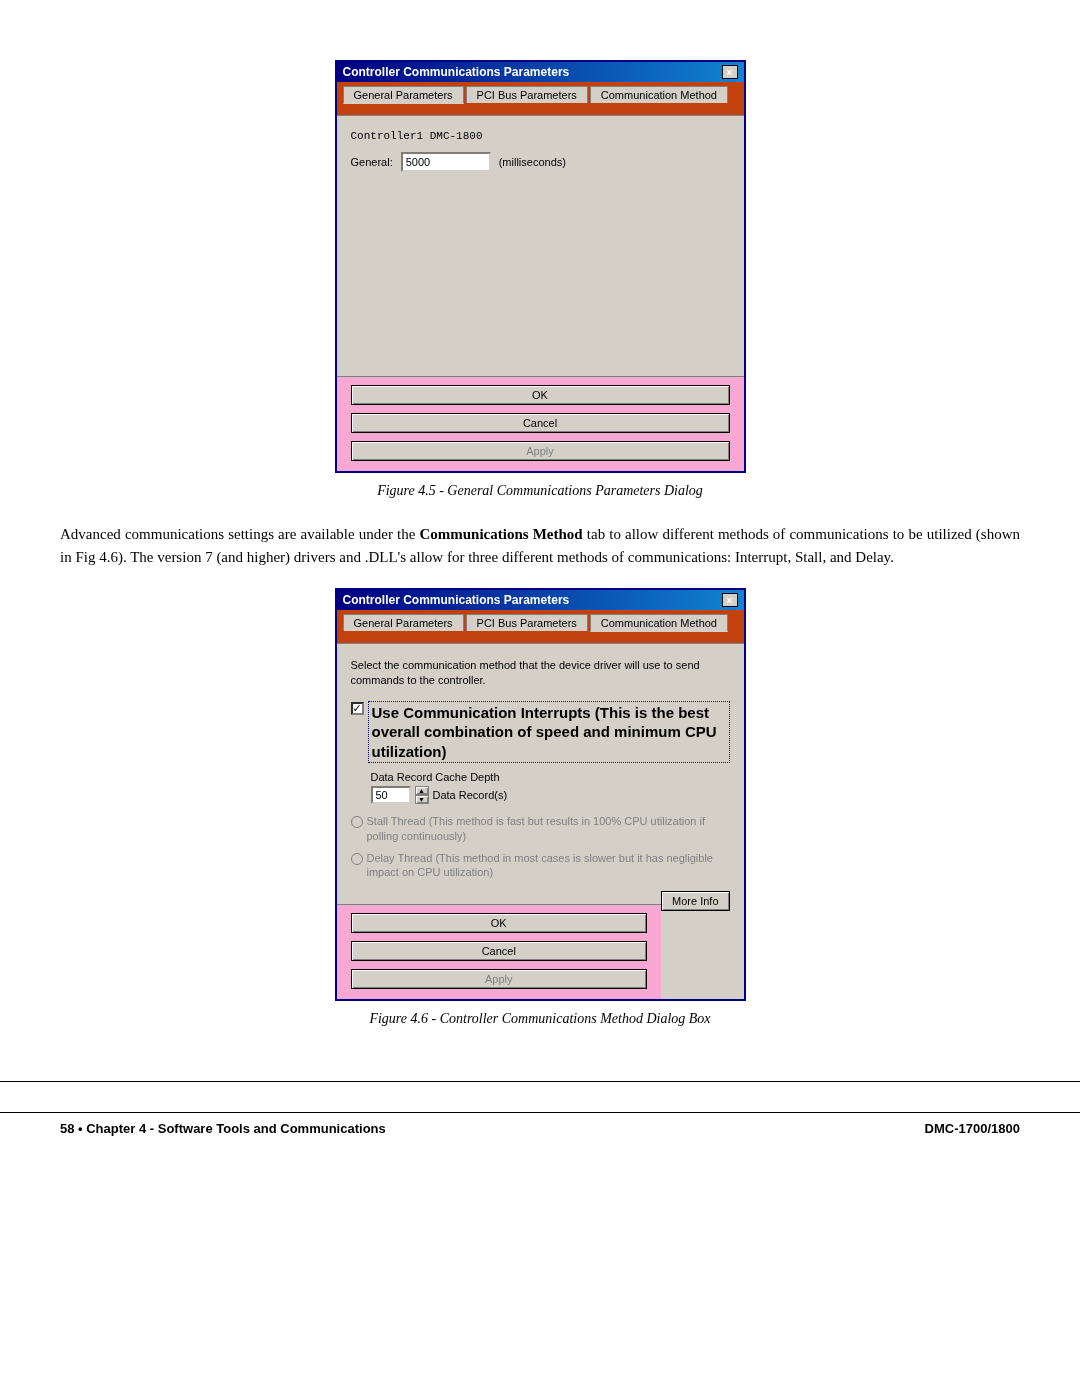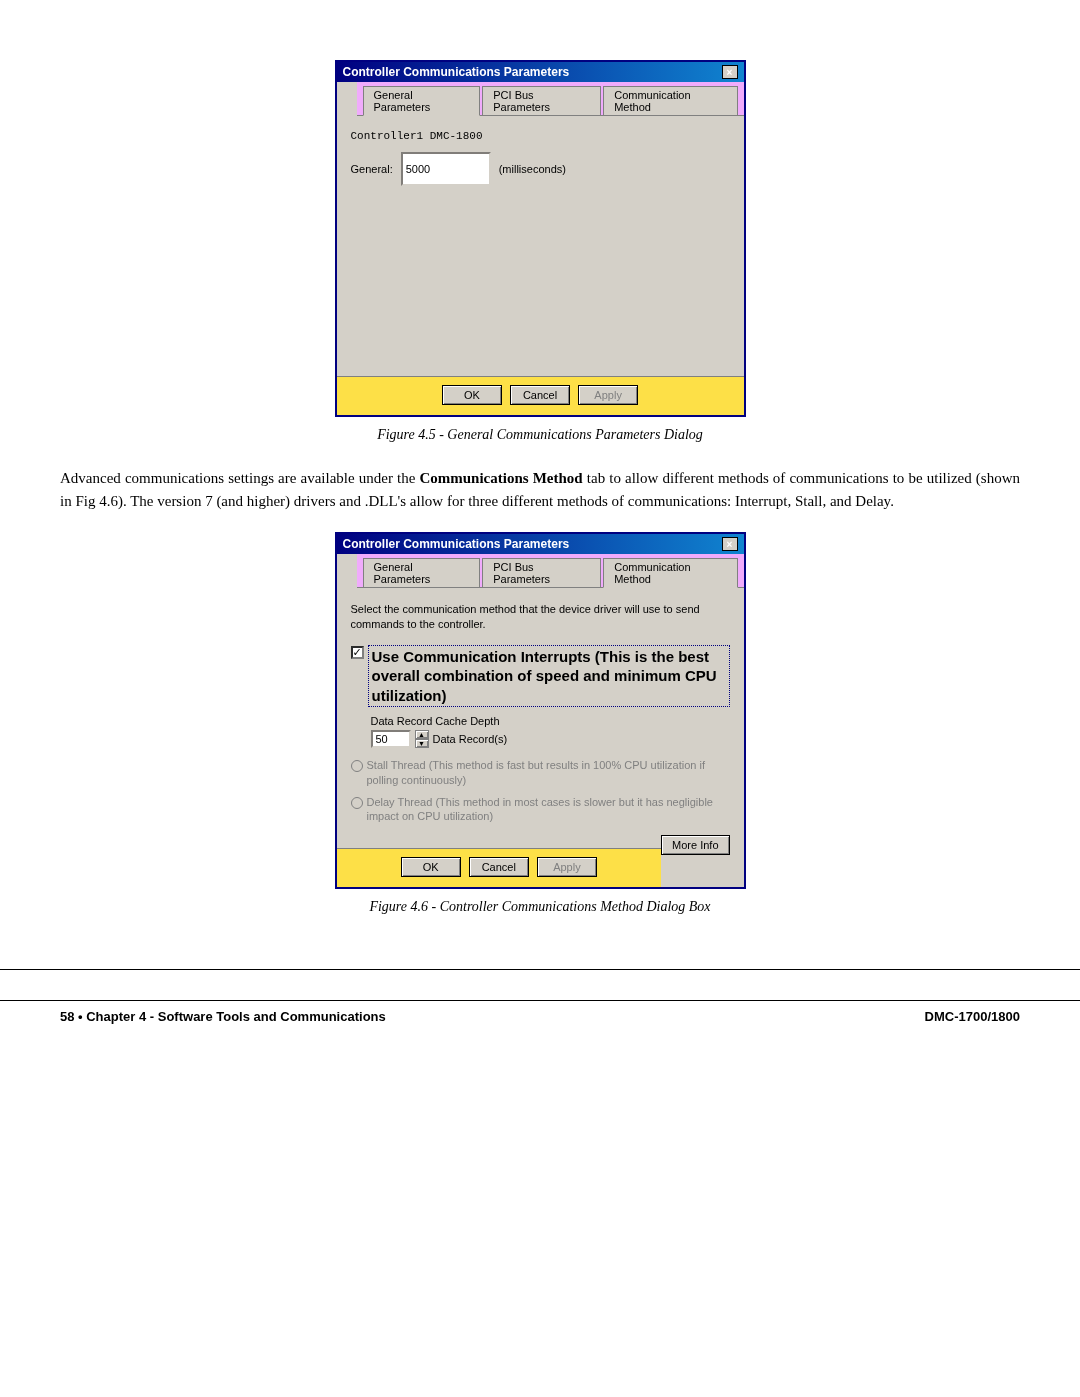--- a/index.html
+++ b/index.html
@@ -51,25 +51,24 @@
       display: flex;
       align-items: center;
       justify-content: center;
       cursor: pointer;
       font-family: Arial, sans-serif;
       font-weight: bold;
     }
 
     .dialog-tabs {
       display: flex;
-      padding: 4px 6px 0 6px;
-      background: #f0abfc;
+      padding: 4px 6px 12px 6px;
+      background: #c2410c;
       border-bottom: 1px solid #808080;
       gap: 2px;
-      margin-left: 20px;
     }
 
     .dialog-tab {
       padding: 2px 10px;
       border: 1px solid #808080;
       background: #d4d0c8;
       font-size: 11px;
       font-family: Arial, sans-serif;
       cursor: pointer;
       border-bottom: none;
@@ -97,22 +96,23 @@
       padding: 14px 14px 10px 14px;
       background: #d4d0c8;
       min-height: 260px;
     }
 
     .dialog-footer {
       display: flex;
       justify-content: center;
       gap: 8px;
       padding: 8px 14px 10px 14px;
-      background: #fde047;
+      background: #f9a8d4;
       border-top: 1px solid #808080;
+      flex-direction: column;
     }
 
     .dialog-btn {
       min-width: 60px;
       padding: 3px 12px;
       border: 1px solid #000000;
       background: #d4d0c8;
       font-family: Arial, sans-serif;
       font-size: 11px;
       cursor: pointer;
@@ -135,21 +135,21 @@
       align-items: center;
       gap: 8px;
       font-size: 11px;
       font-family: Arial, sans-serif;
     }
 
     .timeout-input {
       width: 90px;
       border: 1px inset #808080;
       background: #ffffff;
-      padding: 9px 3px;
+      padding: 2px 3px;
       font-size: 11px;
       font-family: Arial, sans-serif;
       border: 2px inset #d4d0c8;
     }
 
     
     .figure-caption {
       text-align: center;
       font-style: italic;
       font-size: 14px;

